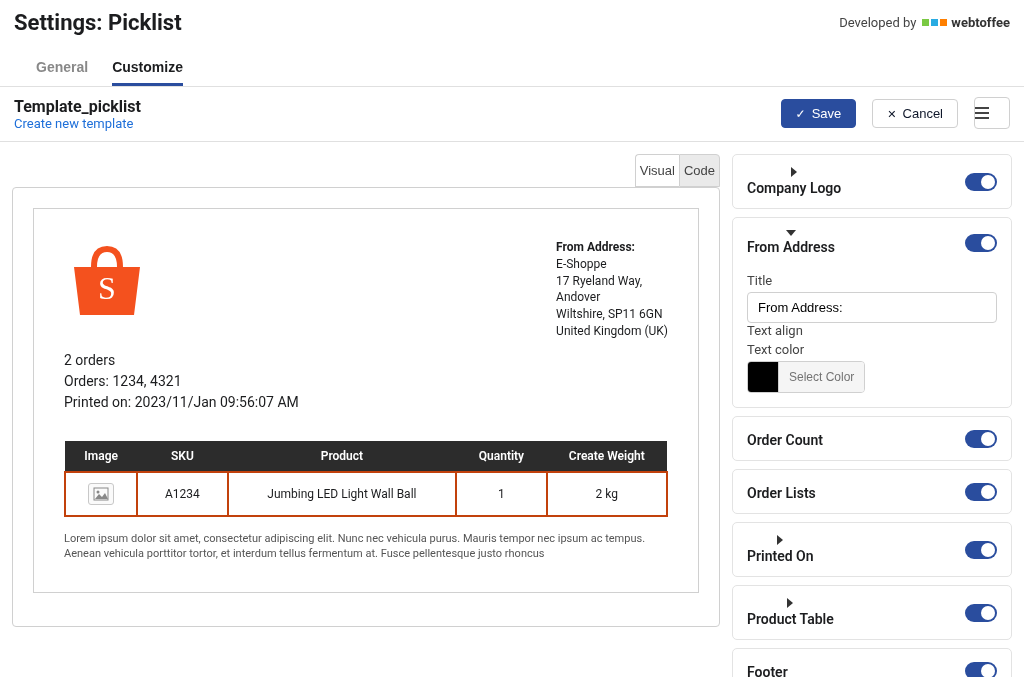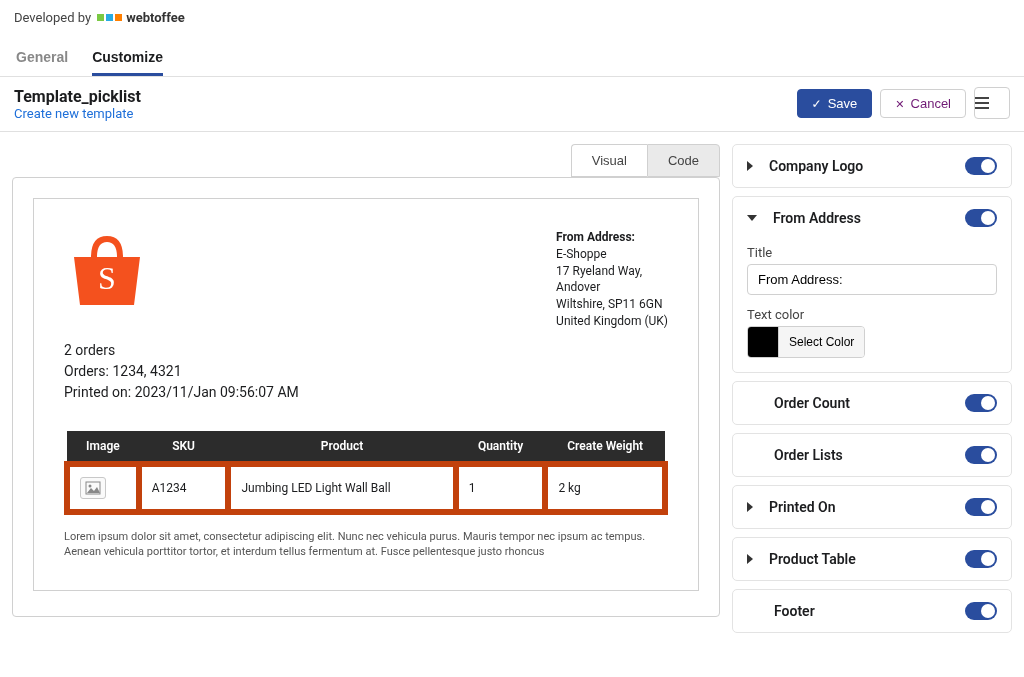--- a/index.html
+++ b/index.html
@@ -41,21 +41,21 @@
     .wt-squares span {
       width: 7px;
       height: 7px;
       display: block;
     }
     
     .main-tabs {
       display: flex;
       border-bottom: 1px solid #e0e0e0;
       gap: 24px;
-      padding: 12px 24px 0 16px;
+      padding: 12px 24px 0 36px;
     }
     .main-tab {
       background: none;
       border: none;
       padding: 8px 0;
       font-size: 14px;
       font-weight: 600;
       color: #888;
       cursor: pointer;
       border-bottom: 3px solid transparent;
@@ -81,41 +81,41 @@
       font-weight: 700;
     }
     .create-new-link {
       font-size: 13px;
       color: #1e6fd9;
       text-decoration: none;
       cursor: pointer;
     }
     .toolbar-buttons {
       display: flex;
-      gap: 8px;
+      gap: 16px;
       align-items: center;
     }
     .btn {
       padding: 6px 14px;
       font-size: 13px;
       border-radius: 4px;
       cursor: pointer;
       display: inline-flex;
       align-items: center;
       gap: 6px;
       border: 1px solid transparent;
     }
     .btn-primary {
       background: #2a4d9e;
       color: #fff;
       border-color: #2a4d9e;
     }
     .btn-secondary {
       background: #fff;
-      color: #701a75;
+      color: #0f172a;
       border-color: #d0d0d0;
     }
     .btn-icon {
       width: 36px;
       height: 32px;
       justify-content: center;
       padding: 0;
       background: #fff;
       border: 1px solid #d0d0d0;
       border-radius: 4px;
@@ -133,21 +133,21 @@
     .right-col {
       width: 280px;
     }
     
     .editor-tabs {
       display: flex;
       justify-content: flex-end;
       gap: 0;
     }
     .editor-tab {
-      padding: 8px 20px;
+      padding: 8px 4px;
       font-size: 13px;
       background: #fff;
       border: 1px solid #d0d0d0;
       cursor: pointer;
       color: #444;
     }
     .editor-tab:first-child { border-radius: 4px 0 0 0; border-right: none; }
     .editor-tab:last-child { border-radius: 0 4px 0 0; }
     .editor-tab.active {
       background: #eaeaea;
@@ -191,23 +191,23 @@
       font-size: 12px;
     }
     .product-table thead th {
       background: #2c2c2c;
       color: #fff;
       padding: 8px 10px;
       font-weight: 600;
       text-align: center;
     }
     .product-table tbody td {
-      border: 6px solid #c2410c;
+      border: 2px solid #c2410c;
       padding: 10px;
-      text-align: left;
+      text-align: center;
       vertical-align: middle;
     }
     .img-cell {
       display: inline-flex;
       width: 26px;
       height: 22px;
       border: 1px solid #c8c8c8;
       border-radius: 3px;
       align-items: center;
       justify-content: center;
@@ -231,21 +231,22 @@
       align-items: center;
       padding: 12px 14px;
       font-size: 14px;
       font-weight: 600;
       cursor: pointer;
       justify-content: space-between;
     }
     .panel-header-left {
       display: flex;
       align-items: center;
-      gap: 16px;
+      gap: 3px;
+      flex-direction: column;
     }
     .caret {
       width: 0;
       height: 0;
       border-left: 5px solid transparent;
       border-right: 5px solid transparent;
       border-top: 6px solid #333;
     }
     .caret.right {
       border-top: 5px solid transparent;
@@ -281,21 +282,21 @@
       margin-bottom: 4px;
       display: block;
     }
     .field-input {
       width: 100%;
       padding: 7px 10px;
       border: 1px solid #d0d0d0;
       border-radius: 4px;
       font-size: 13px;
     }
-    .field-group { margin-bottom: 12px; }
+    .field-group { margin-bottom: 0; }
     .select-wrap {
       position: relative;
     }
     .select-wrap .field-input { appearance: none; }
     .select-arrow {
       position: absolute;
       right: 10px;
       top: 50%;
       transform: translateY(-50%);
       pointer-events: none;
@@ -314,40 +315,41 @@
       height: 30px;
       background: #000;
       cursor: pointer;
     }
     .select-color-btn {
       background: #f5f5f5;
       border: none;
       border-left: 1px solid #d0d0d0;
       padding: 0 10px;
       font-size: 12px;
-      color: #000000;
+      color: #737373;
       cursor: pointer;
     }
     .check-icon::before { content: '✓'; font-size: 12px; }
     .x-icon::before { content: '✕'; font-size: 11px; }
     .burger {
       display: flex;
       flex-direction: column;
       gap: 3px;
     }
     .burger span {
       width: 14px;
       height: 2px;
       background: #444;
     }
   </style>
 </head>
 <body>
 
 <div class="top-header">
+  <h1 class="page-title">Settings: Picklist</h1>
   <div class="developed-by">
     <span>Developed by</span>
     <span class="wt-logo">
       <span class="wt-squares">
         <span style="background:#7ac943"></span>
         <span style="background:#29abe2"></span>
         <span style="background:#ff7f00"></span>
       </span>
       <span>webtoffee</span>
     </span>
@@ -464,20 +466,21 @@
           <span>From Address</span>
         </div>
         <span class="toggle"></span>
       </div>
       <div class="panel-body">
         <div class="field-group">
           <label class="field-label">Title</label>
           <input class="field-input" value="From Address:" style="">
         </div>
         <div class="field-group">
+          <label class="field-label">Text align</label>
         </div>
         <div class="field-group" style="margin-bottom:0">
           <label class="field-label">Text color</label>
           <div class="color-row">
             <span class="color-swatch"></span>
             <button class="select-color-btn">Select Color</button>
           </div>
         </div>
       </div>
     </div>

